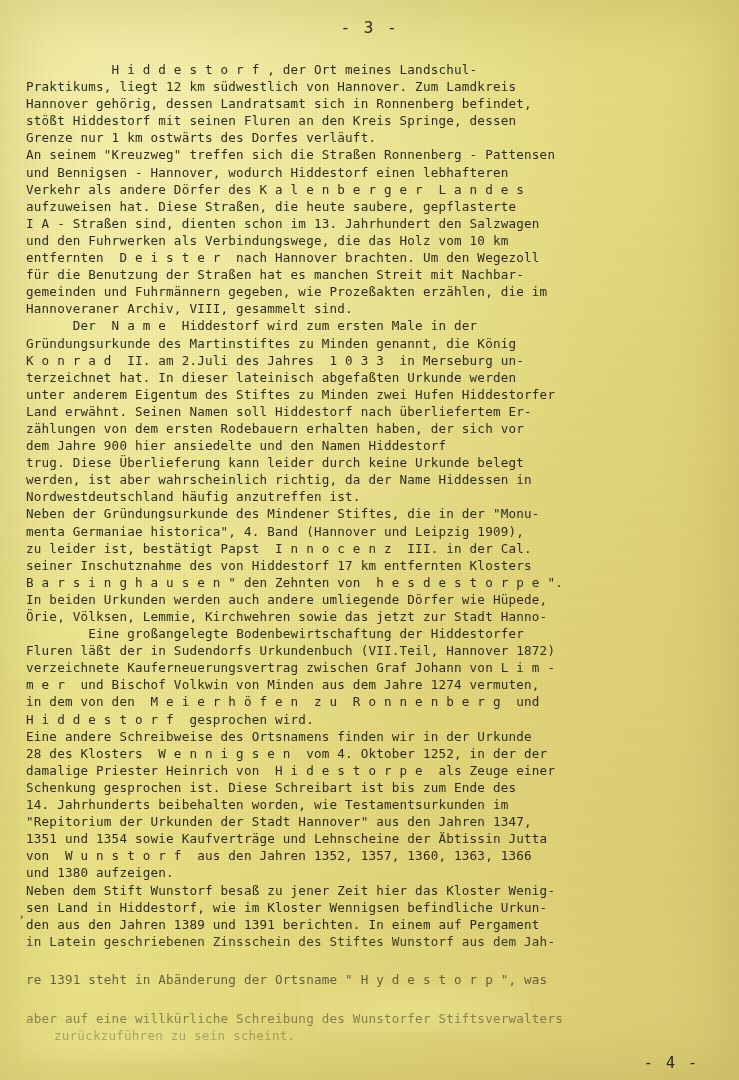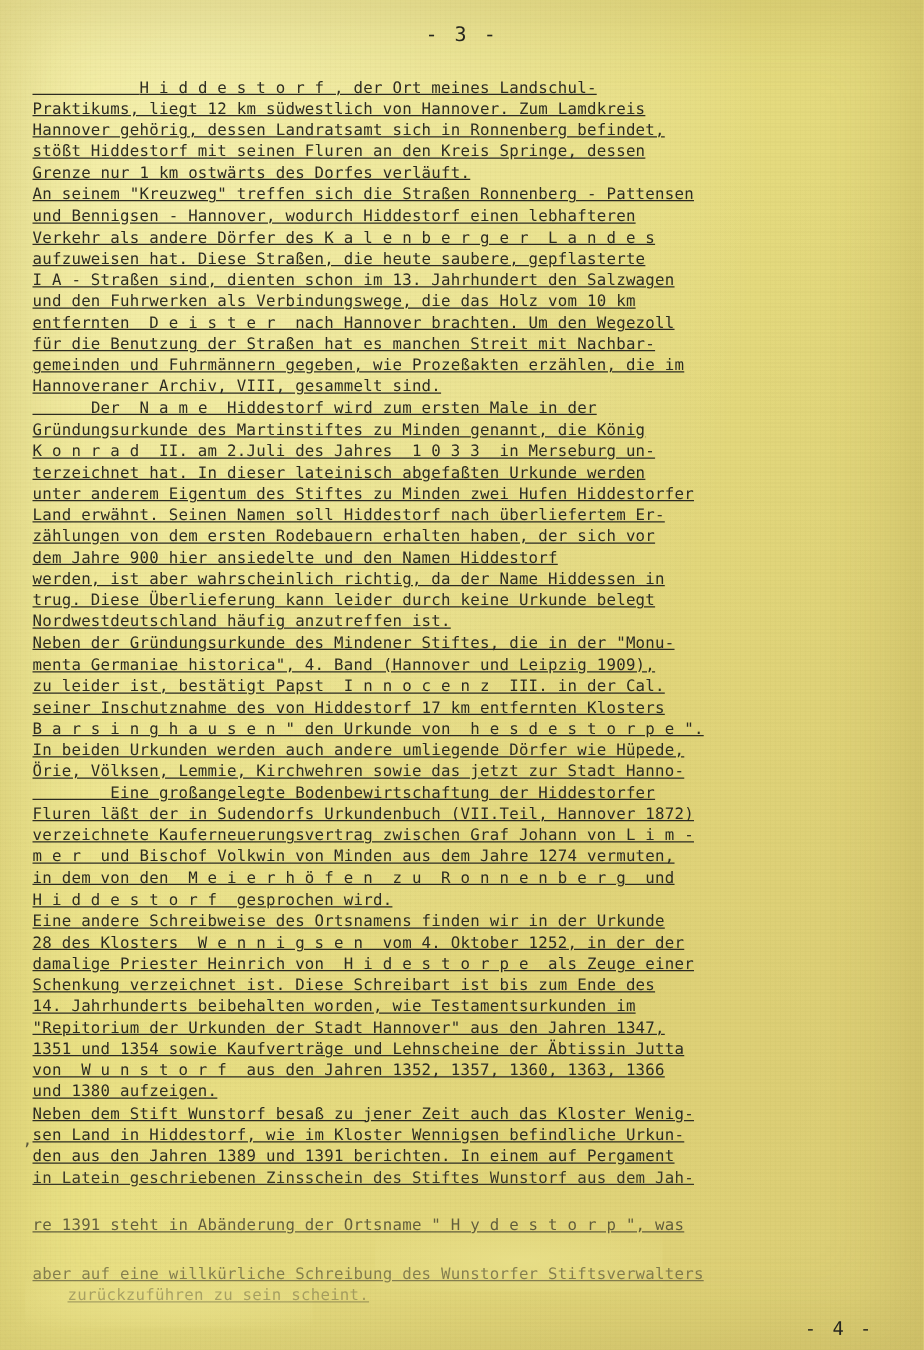--- a/index.html
+++ b/index.html
@@ -65,21 +65,20 @@
 
   .body-text {
     font-size: 12.6px;
     line-height: 17.1px;
     letter-spacing: 0.2px;
     text-align: left;
     color: #2d2c22;
   }
   .para {
     margin: 0;
-    text-decoration: underline;
   }
   .para + .para {
     margin-top: 0px;
   }
   .line {
     white-space: pre-wrap;
     display: block;
   }
 
   
@@ -143,50 +142,50 @@
       </p>
       <p class="para">
         <span class="line">      Der  N a m e  Hiddestorf wird zum ersten Male in der</span>
         <span class="line">Gründungsurkunde des Martinstiftes zu Minden genannt, die König</span>
         <span class="line">K o n r a d  II. am 2.Juli des Jahres  1 0 3 3  in Merseburg un-</span>
         <span class="line">terzeichnet hat. In dieser lateinisch abgefaßten Urkunde werden</span>
         <span class="line">unter anderem Eigentum des Stiftes zu Minden zwei Hufen Hiddestorfer</span>
         <span class="line">Land erwähnt. Seinen Namen soll Hiddestorf nach überliefertem Er-</span>
         <span class="line">zählungen von dem ersten Rodebauern erhalten haben, der sich vor</span>
         <span class="line">dem Jahre 900 hier ansiedelte und den Namen Hiddestorf</span>
+        <span class="line">trug. Diese Überlieferung kann leider durch keine Urkunde belegt</span>
         <span class="line">werden, ist aber wahrscheinlich richtig, da der Name Hiddessen in</span>
-        <span class="line">trug. Diese Überlieferung kann leider durch keine Urkunde belegt</span>
         <span class="line">Nordwestdeutschland häufig anzutreffen ist.</span>
         <span class="line">Neben der Gründungsurkunde des Mindener Stiftes, die in der "Monu-</span>
         <span class="line">menta Germaniae historica", 4. Band (Hannover und Leipzig 1909),</span>
         <span class="line">zu leider ist, bestätigt Papst  I n n o c e n z  III. in der Cal.</span>
         <span class="line">seiner Inschutznahme des von Hiddestorf 17 km entfernten Klosters</span>
-        <span class="line">B a r s i n g h a u s e n " den Urkunde von  h e s d e s t o r p e ".</span>
+        <span class="line">B a r s i n g h a u s e n " den Zehnten von  h e s d e s t o r p e ".</span>
         <span class="line">In beiden Urkunden werden auch andere umliegende Dörfer wie Hüpede,</span>
         <span class="line">Örie, Völksen, Lemmie, Kirchwehren sowie das jetzt zur Stadt Hanno-</span>
       </p>
       <p class="para">
         <span class="line">        Eine großangelegte Bodenbewirtschaftung der Hiddestorfer</span>
         <span class="line">Fluren läßt der in Sudendorfs Urkundenbuch (VII.Teil, Hannover 1872)</span>
         <span class="line">verzeichnete Kauferneuerungsvertrag zwischen Graf Johann von L i m -</span>
         <span class="line">m e r  und Bischof Volkwin von Minden aus dem Jahre 1274 vermuten,</span>
         <span class="line">in dem von den  M e i e r h ö f e n  z u  R o n n e n b e r g  und</span>
         <span class="line">H i d d e s t o r f  gesprochen wird.</span>
         <span class="line">Eine andere Schreibweise des Ortsnamens finden wir in der Urkunde</span>
         <span class="line">28 des Klosters  W e n n i g s e n  vom 4. Oktober 1252, in der der</span>
         <span class="line">damalige Priester Heinrich von  H i d e s t o r p e  als Zeuge einer</span>
-        <span class="line">Schenkung verzeichnet ist. Diese Schreibart ist bis zum Ende des</span>
+        <span class="line">Schenkung gesprochen ist. Diese Schreibart ist bis zum Ende des</span>
         <span class="line">14. Jahrhunderts beibehalten worden, wie Testamentsurkunden im</span>
         <span class="line">"Repitorium der Urkunden der Stadt Hannover" aus den Jahren 1347,</span>
         <span class="line">1351 und 1354 sowie Kaufverträge und Lehnscheine der Äbtissin Jutta</span>
         <span class="line">von  W u n s t o r f  aus den Jahren 1352, 1357, 1360, 1363, 1366</span>
         <span class="line">und 1380 aufzeigen.</span>
       </p>
       <p class="para">
-        <span class="line">Neben dem Stift Wunstorf besaß zu jener Zeit auch das Kloster Wenig-</span>
+        <span class="line">Neben dem Stift Wunstorf besaß zu jener Zeit hier das Kloster Wenig-</span>
         <span class="line">sen Land in Hiddestorf, wie im Kloster Wennigsen befindliche Urkun-</span>
         <span class="line">den aus den Jahren 1389 und 1391 berichten. In einem auf Pergament</span>
         <span class="line fade1">in Latein geschriebenen Zinsschein des Stiftes Wunstorf aus dem Jah-</span>
         <span class="line fade2">re 1391 steht in Abänderung der Ortsname " H y d e s t o r p ", was</span>
         <span class="line fade3">aber auf eine willkürliche Schreibung des Wunstorfer Stiftsverwalters</span>
         <span class="line fade4">zurückzuführen zu sein scheint.</span>
       </p>
     </div>
 </div>
 

